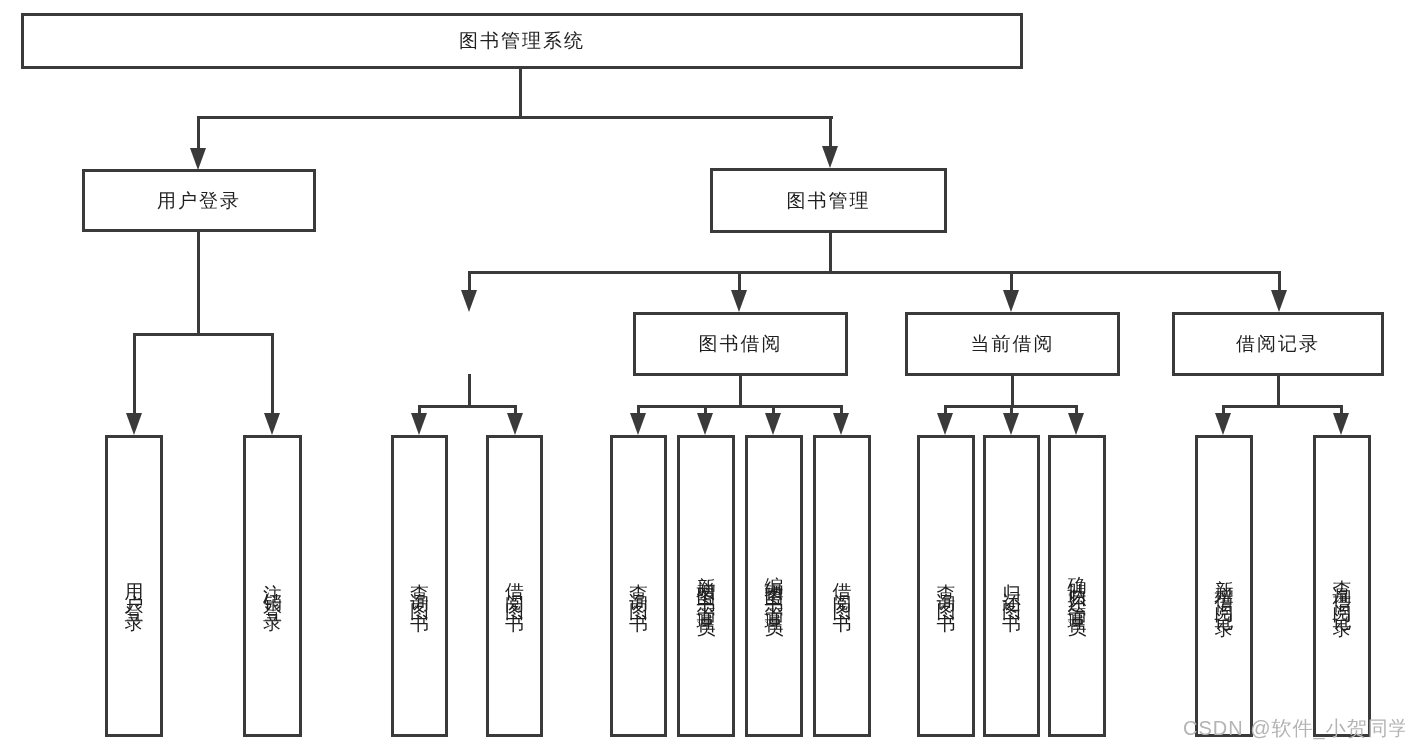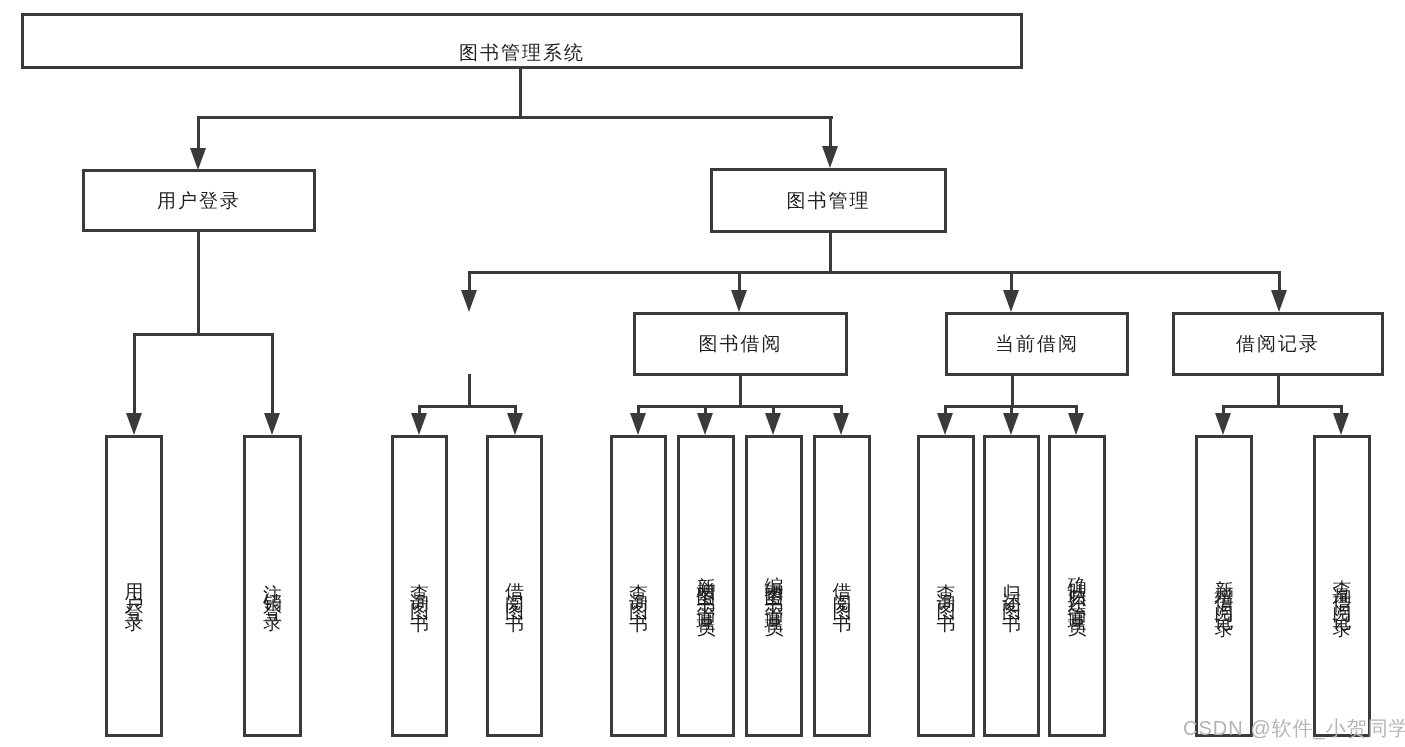--- a/index.html
+++ b/index.html
@@ -43,21 +43,21 @@
     position:absolute;left:1183px;top:715px;
     font-size:20px;color:var(--wm);letter-spacing:1px;
     white-space:nowrap;
   }
 </style>
 </head>
 <body>
 
 <div id="canvas">
 
-  <div class="node" style="left:21px;top:13px;width:1002px;height:56px;align-items:flex-end;">
+  <div class="node" style="left:21px;top:13px;width:1002px;height:56px;">
     <span>图书管理系统</span>
   </div>
 
   <div class="vline" style="left:519px;top:66px;height:53px"></div>
   <div class="hline" style="left:197px;top:116px;width:636px"></div>
   <div class="vline" style="left:197px;top:116px;height:34px"></div>
   <div class="arrowhead" style="left:190px;top:148px"></div>
   <div class="vline" style="left:829px;top:116px;height:32px"></div>
   <div class="arrowhead" style="left:822px;top:146px"></div>
 
@@ -82,21 +82,21 @@
   <div class="vline" style="left:738px;top:271px;height:21px"></div>
   <div class="arrowhead" style="left:731px;top:290px"></div>
   <div class="vline" style="left:1010px;top:271px;height:21px"></div>
   <div class="arrowhead" style="left:1003px;top:290px"></div>
   <div class="vline" style="left:1278px;top:271px;height:21px"></div>
   <div class="arrowhead" style="left:1271px;top:290px"></div>
 
   <div class="node" style="left:633px;top:312px;width:215px;height:64px;">
     <span>图书借阅</span>
   </div>
-  <div class="node" style="left:905px;top:312px;width:184px;height:64px;margin-left:40px;">
+  <div class="node" style="left:905px;top:312px;width:215px;height:64px;">
     <span>当前借阅</span>
   </div>
   <div class="node" style="left:1172px;top:312px;width:212px;height:64px;">
     <span>借阅记录</span>
   </div>
 
   <div class="vline" style="left:468px;top:374px;height:34px"></div>
   <div class="hline" style="left:418px;top:405px;width:99px"></div>
   <div class="vline" style="left:418px;top:405px;height:10px"></div>
   <div class="arrowhead" style="left:411px;top:413px"></div>

